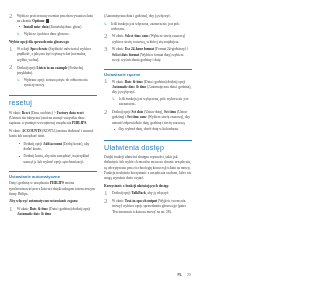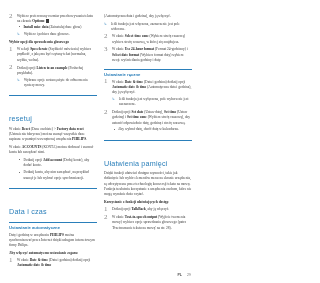--- a/index.html
+++ b/index.html
@@ -26,21 +26,21 @@
     flex:0 0 88px;
   }
 
   
   .h1{
     color:#2a7fba;
     font-size:7.2px;
     line-height:1.15;
     letter-spacing:.2px;
     border-top:0.8px solid #2a7fba;
-    padding-top:19px;
+    padding-top:3px;
     margin:7px 0 3.2px 0;
     font-family:"Liberation Sans", sans-serif;
     font-weight:400;
   }
   .h2{
     color:#2a7fba;
     font-size:4.2px;
     line-height:1.2;
     border-top:0.6px solid #2a7fba;
     padding-top:2px;
@@ -219,21 +219,20 @@
       </p>
 
       <p class="body">
         <span>W oknie </span><b>ACCOUNTS</b><span> (KONTA) można dodawać i usuwać konta lub zarządzać nimi.</span>
       </p>
       <ul class="bullets indent">
         <li><span>Dotknij opcji </span><b>Add account</b><span> (Dodaj konto), aby dodać konto.</span></li>
         <li><span>Dotknij konta, aby nim zarządzać, na przykład usunąć je lub wybrać opcje synchronizacji.</span></li>
       </ul>
 
-      <h1 class="h1">Data i czas</h1>
       <h2 class="h2">Ustawianie automatyczne</h2>
       <p class="body">
         <span>Datę i godzinę w urządzeniu </span><b>PHILIPS</b><span> można synchronizować przez Internet dzięki usługom internetowym firmy Philips.</span>
       </p>
       <p class="lead">Aby włączyć automatyczne ustawianie zegara:</p>
       <ol class="steps">
         <li>
           <span class="num">1</span>
           <span><span>W oknie </span><b>Date &amp; time</b><span> (Data i godzina) dotknij opcji </span><b>Automatic date &amp; time</b></span>
         </li>
@@ -272,21 +271,21 @@
         </li>
         <li>
           <span class="num">2</span>
           <span><span>Dotknij opcji </span><b>Set date</b><span> (Ustaw datę), </span><b>Set time</b><span> (Ustaw godzinę) i </span><b>Set time zone</b><span> (Wybierz strefę czasową), aby ustawić odpowiednio datę, godzinę i strefę czasową.</span></span>
           <div class="subbullet">
             <span>Aby wybrać datę, obróć datę w kalendarzu.</span>
           </div>
         </li>
       </ol>
 
-      <h1 class="h1">Ułatwienia pamięci</h1>
+      <h1 class="h1">Ułatwienia dostęp</h1>
       <p class="body">Dzięki funkcji ułatwień dostępu czynności, takie jak dotknięcie lub wybór elementów menu na ekranie urządzenia, są odczytywane przez technologię konwersji tekstu na mowę. Funkcja ta ułatwia korzystanie z urządzenia osobom, które nie mogą wyraźnie dużo czytać.</p>
       <p class="lead">Korzystanie z funkcji ułatwiających dostęp</p>
       <ol class="steps">
         <li>
           <span class="num">1</span>
           <span><span>Dotknij opcji </span><b>TalkBack</b><span>, aby ją włączyć.</span></span>
         </li>
         <li>
           <span class="num">2</span>
           <span><span>W oknie </span><b>Text-to-speech output</b><span> (Wyjście tworzenia mowy) wybierz opcje sprawdzania głosowego (patrz 'Przetwarzanie tekstu na mowę' na str. 28).</span></span>

